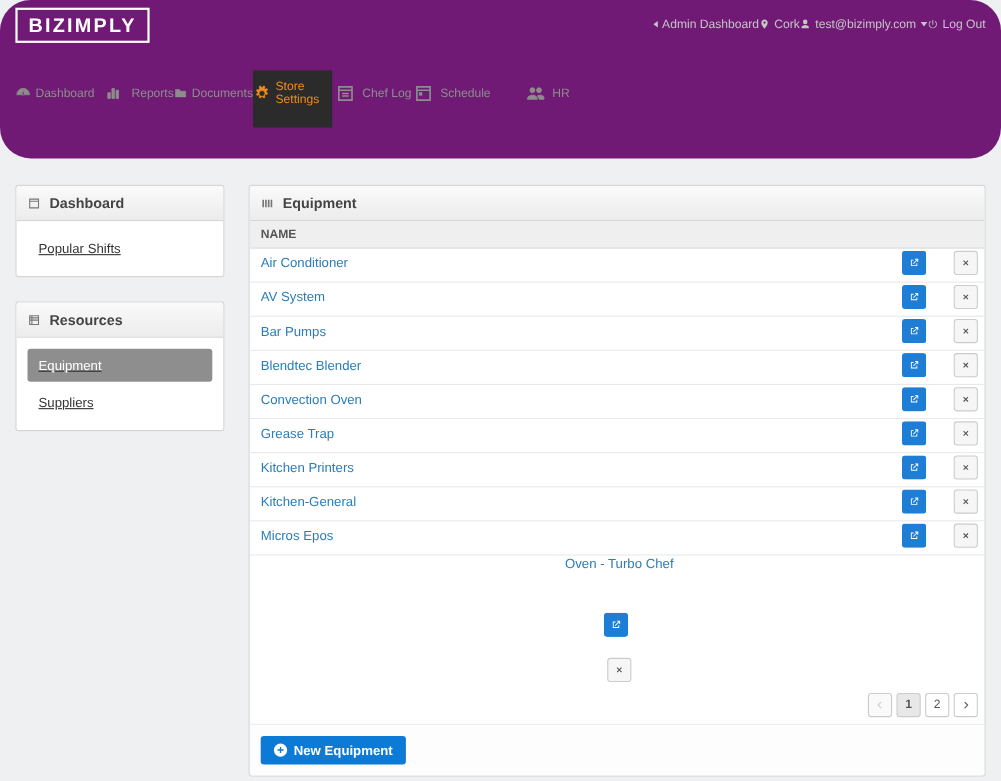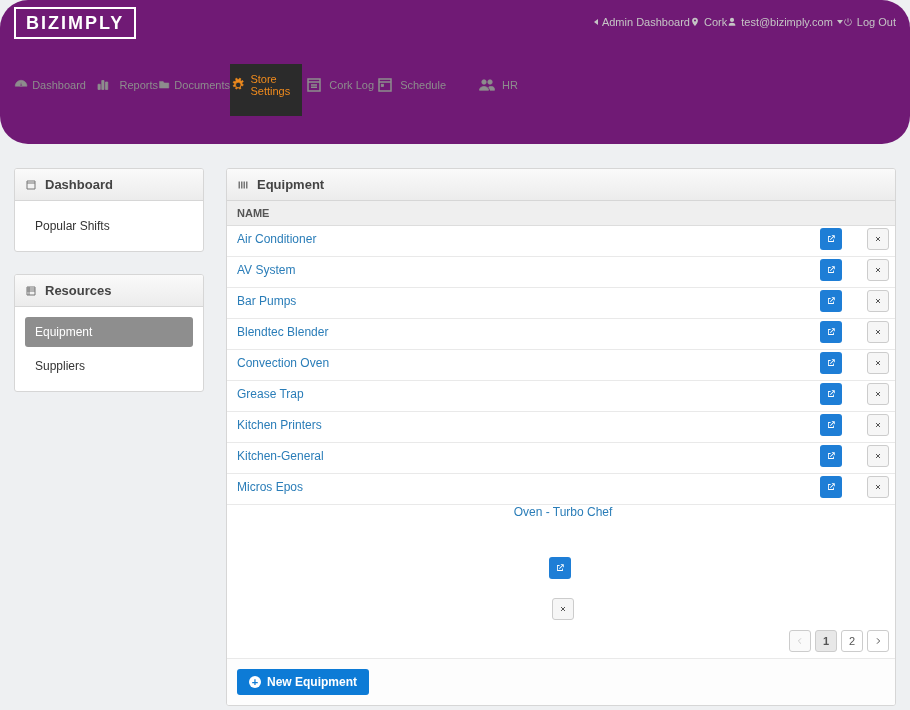--- a/index.html
+++ b/index.html
@@ -93,21 +93,21 @@
     background: linear-gradient(#fafafa,#ececec);
     border-bottom: 1px solid #d6d6d6;
     padding: 8px 10px;
     font-weight: 600;
     font-size: 13px;
     color: #444;
     display: flex;
     align-items: center;
     gap: 8px;
   }
-  .panel-body { padding: 6px; }
+  .panel-body { padding: 6px; text-decoration: underline; }
   .side-item {
     display:block;
     padding: 8px 10px;
     font-size: 12px;
     color: #333;
     border-radius: 3px;
     cursor: pointer;
     margin: 4px 4px;
   }
   .side-item.active { background:#8e8e8e; color:#fff; }
@@ -262,21 +262,21 @@
       <div class="nav-item active">
         <svg viewBox="0 0 24 24">
           <path d="M10 2l1 2a6 6 0 0 1 2 0l1-2 2 1-1 2a6 6 0 0 1 1.4 1.4l2-1 1 2-2 1a6 6 0 0 1 0 2l2 1-1 2-2-1A6 6 0 0 1 15 15l1 2-2 1-1-2a6 6 0 0 1-2 0l-1 2-2-1 1-2a6 6 0 0 1-1.4-1.4l-2 1-1-2 2-1a6 6 0 0 1 0-2l-2-1 1-2 2 1A6 6 0 0 1 9 5L8 3zM12 8a4 4 0 1 0 0 8 4 4 0 0 0 0-8z"></path>
         </svg>
         <span>Store Settings</span>
       </div>
       <div class="nav-item">
         <svg viewBox="0 0 24 24">
           <path d="M4 4h16v16H4zM4 8h16M8 12h8M8 15h8" fill="none" stroke-width="2"></path>
         </svg>
-        <span>Cork Log</span>
+        <span>Chef Log</span>
       </div>
       <div class="nav-item">
         <svg viewBox="0 0 24 24">
           <path d="M4 4h16v16H4zM4 8h16" fill="none" stroke-width="2"></path>
           <rect x="7" y="11" width="3" height="3"></rect>
         </svg>
         <span>Schedule</span>
       </div>
       <div class="nav-item">
         <svg viewBox="0 0 24 24">

